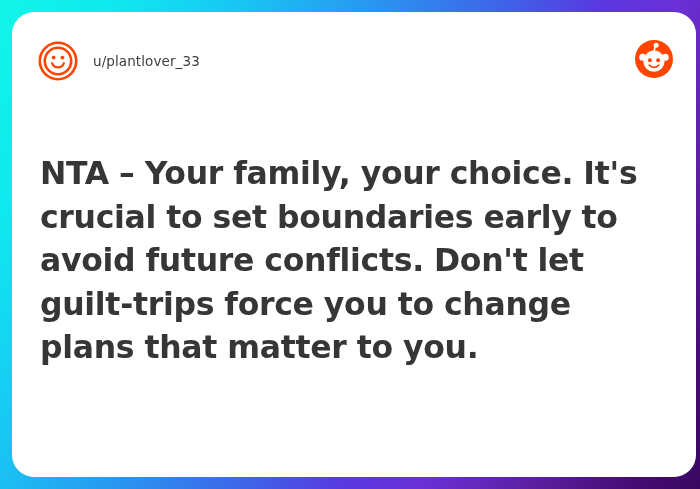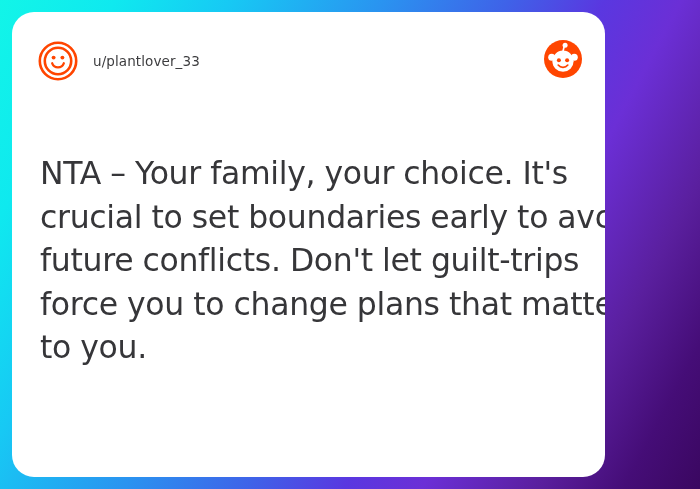--- a/index.html
+++ b/index.html
@@ -28,21 +28,21 @@
         #5a1f9e 83%,
         #450d77 92%,
         #3a0760 100%);
     box-sizing: border-box;
   }
 
   .card {
     position: absolute;
     left: 12px;
     top: 12px;
-    width: 593px;
+    width: 684px;
     height: 465px;
     background: #ffffff;
     border-radius: 22px;
     box-sizing: border-box;
     overflow: hidden;
   }
 
   .card-header {
     position: absolute;
     left: 0;
@@ -82,21 +82,21 @@
   .comment-body {
     position: absolute;
     left: 28px;
     top: 140px;
     width: 622px;
   }
 
   .comment-text {
     font-family: "DejaVu Sans", sans-serif;
     font-size: 31.5px;
-    font-weight: 400;
+    font-weight: 700;
     line-height: 43.5px;
     letter-spacing: -0.3px;
     color: #363639;
     margin: 0;
     word-spacing: -0.5px;
   }
 </style>
 </head>
 <body>
 

